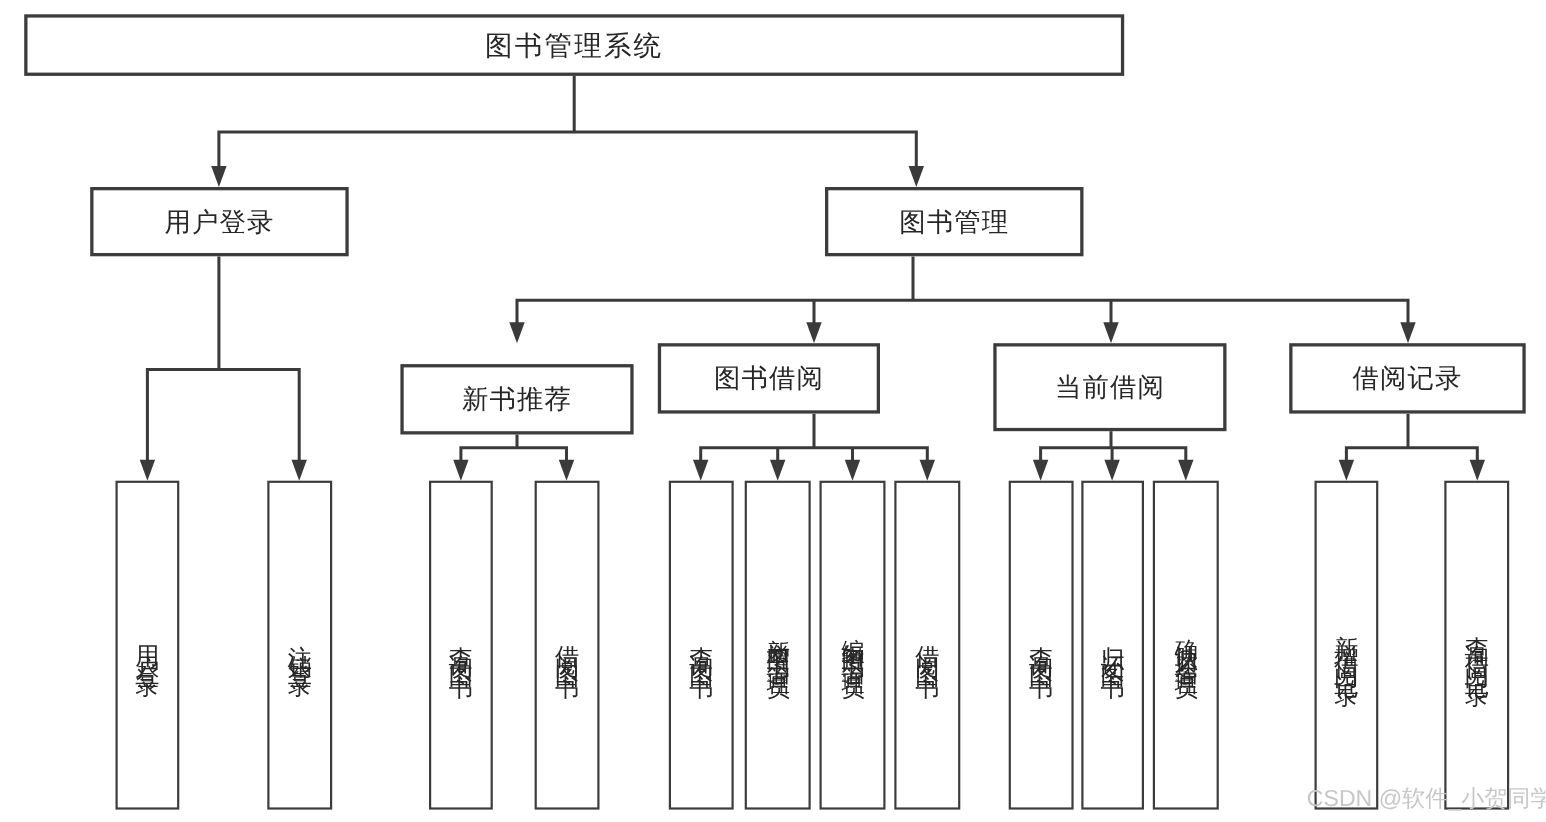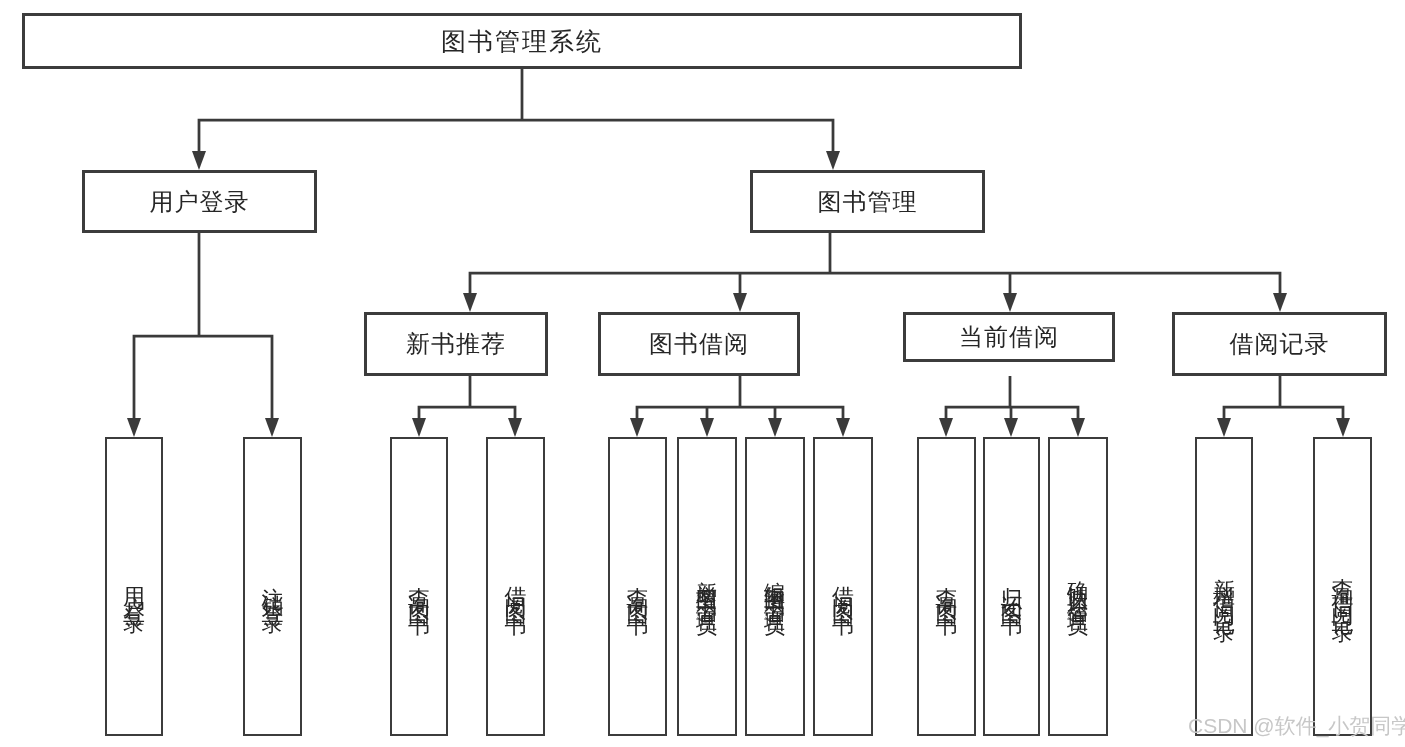--- a/index.html
+++ b/index.html
@@ -31,23 +31,23 @@
     justify-content: center;
     color: #262626;
   }
   .node.lvl { font-size: 24px; letter-spacing: 1px; }
   .node.root {
     left: 22px; top: 13px; width: 1000px; height: 56px;
     font-size: 25px; letter-spacing: 2px; text-align: right;
   }
   .l2a { left: 82px;  top: 170px; width: 235px; height: 63px; }
   .l2b { left: 750px; top: 170px; width: 235px; height: 63px; }
-  .l3a { left: 364px;  top: 312px; width: 184px; height: 64px; }
+  .l3a { left: 364px;  top: 331px; width: 212px; height: 64px; }
   .l3b { left: 598px;  top: 312px; width: 202px; height: 64px; text-align: right; }
-  .l3c { left: 903px;  top: 312px; width: 212px; height: 50px; }
+  .l3c { left: 903px;  top: 312px; width: 212px; height: 80px; }
   .l3d { left: 1172px; top: 312px; width: 215px; height: 64px; }
   .leaf {
     position: absolute;
     box-sizing: border-box;
     top: 437px;
     height: 299px;
     background: #ffffff;
     border: 2.5px solid #3c3c3c;
     display: flex;
     align-items: center;

